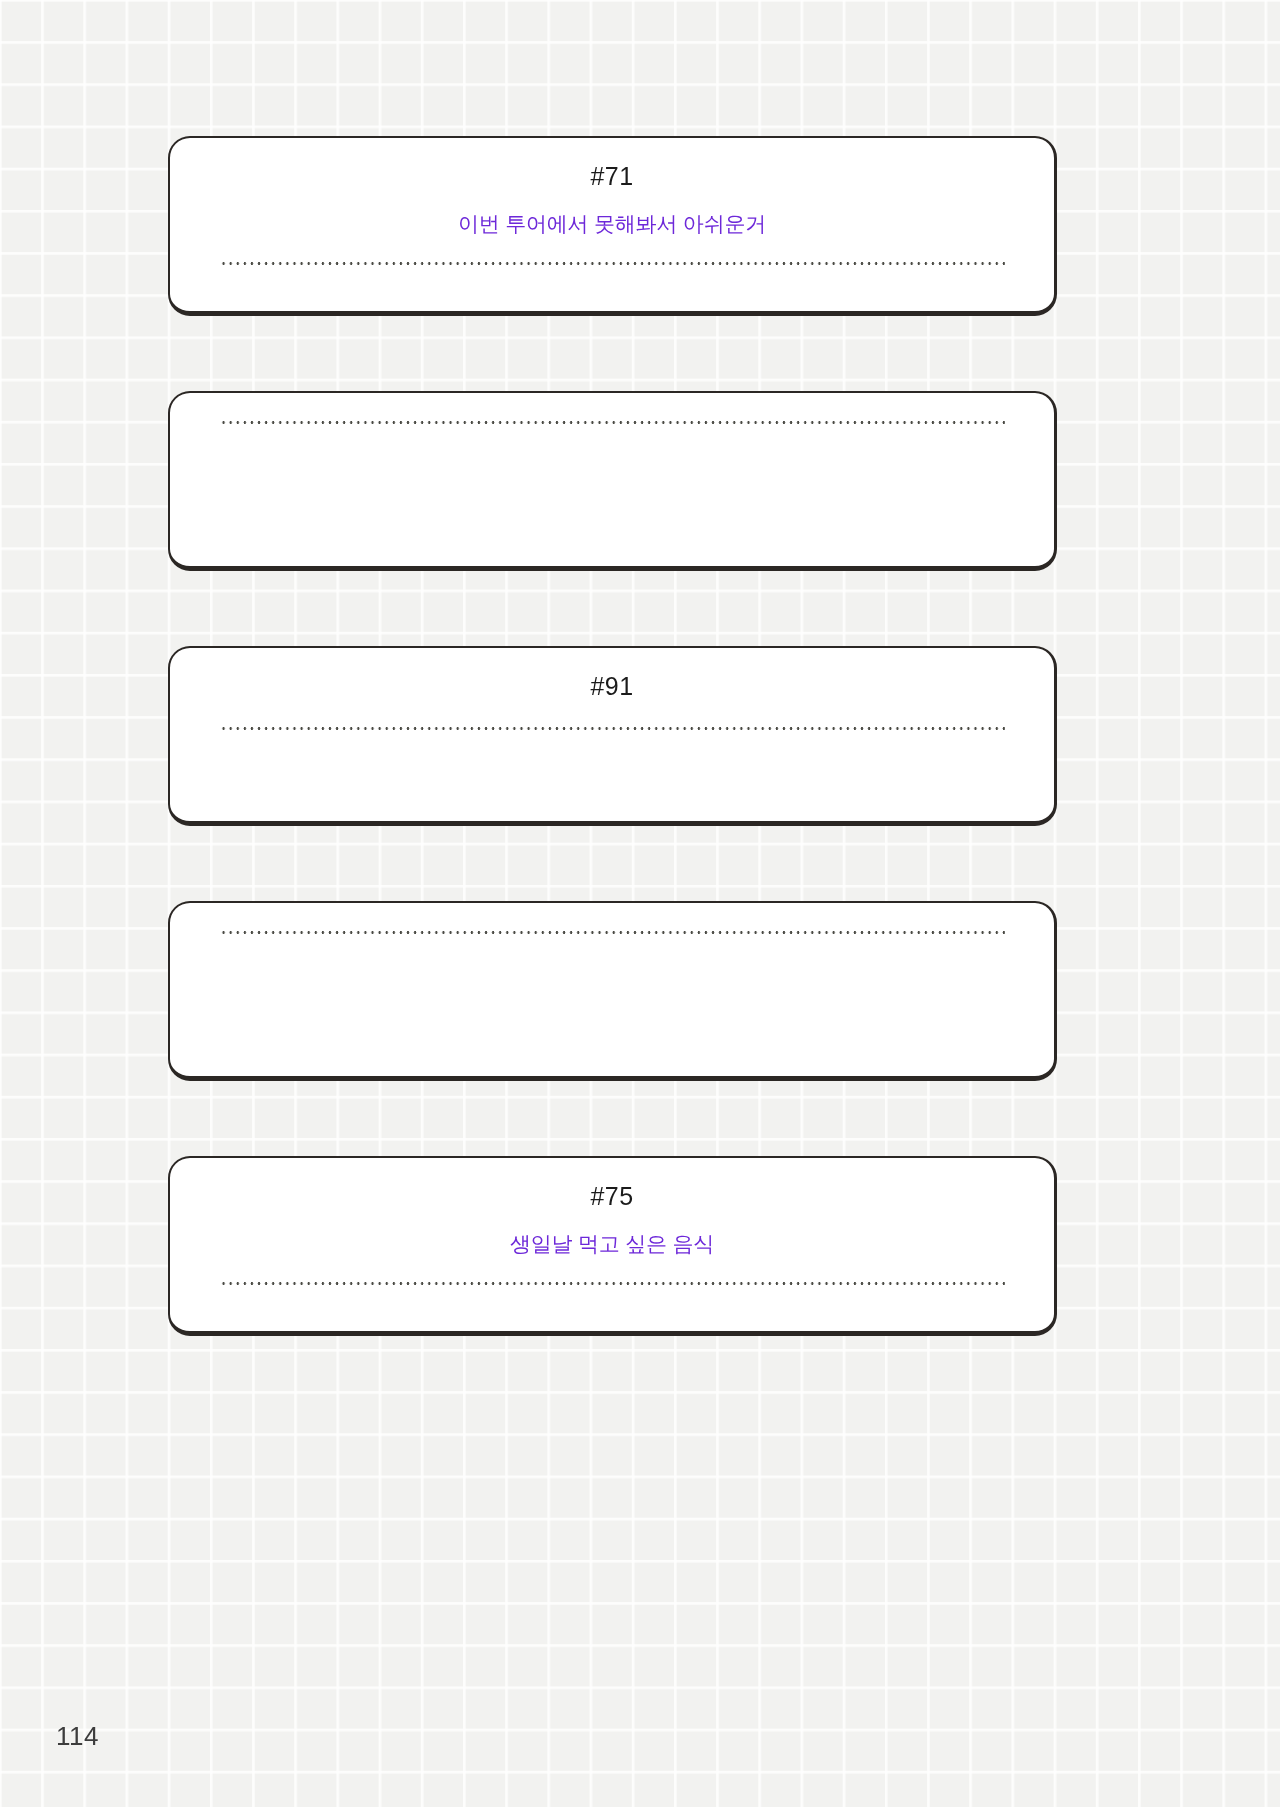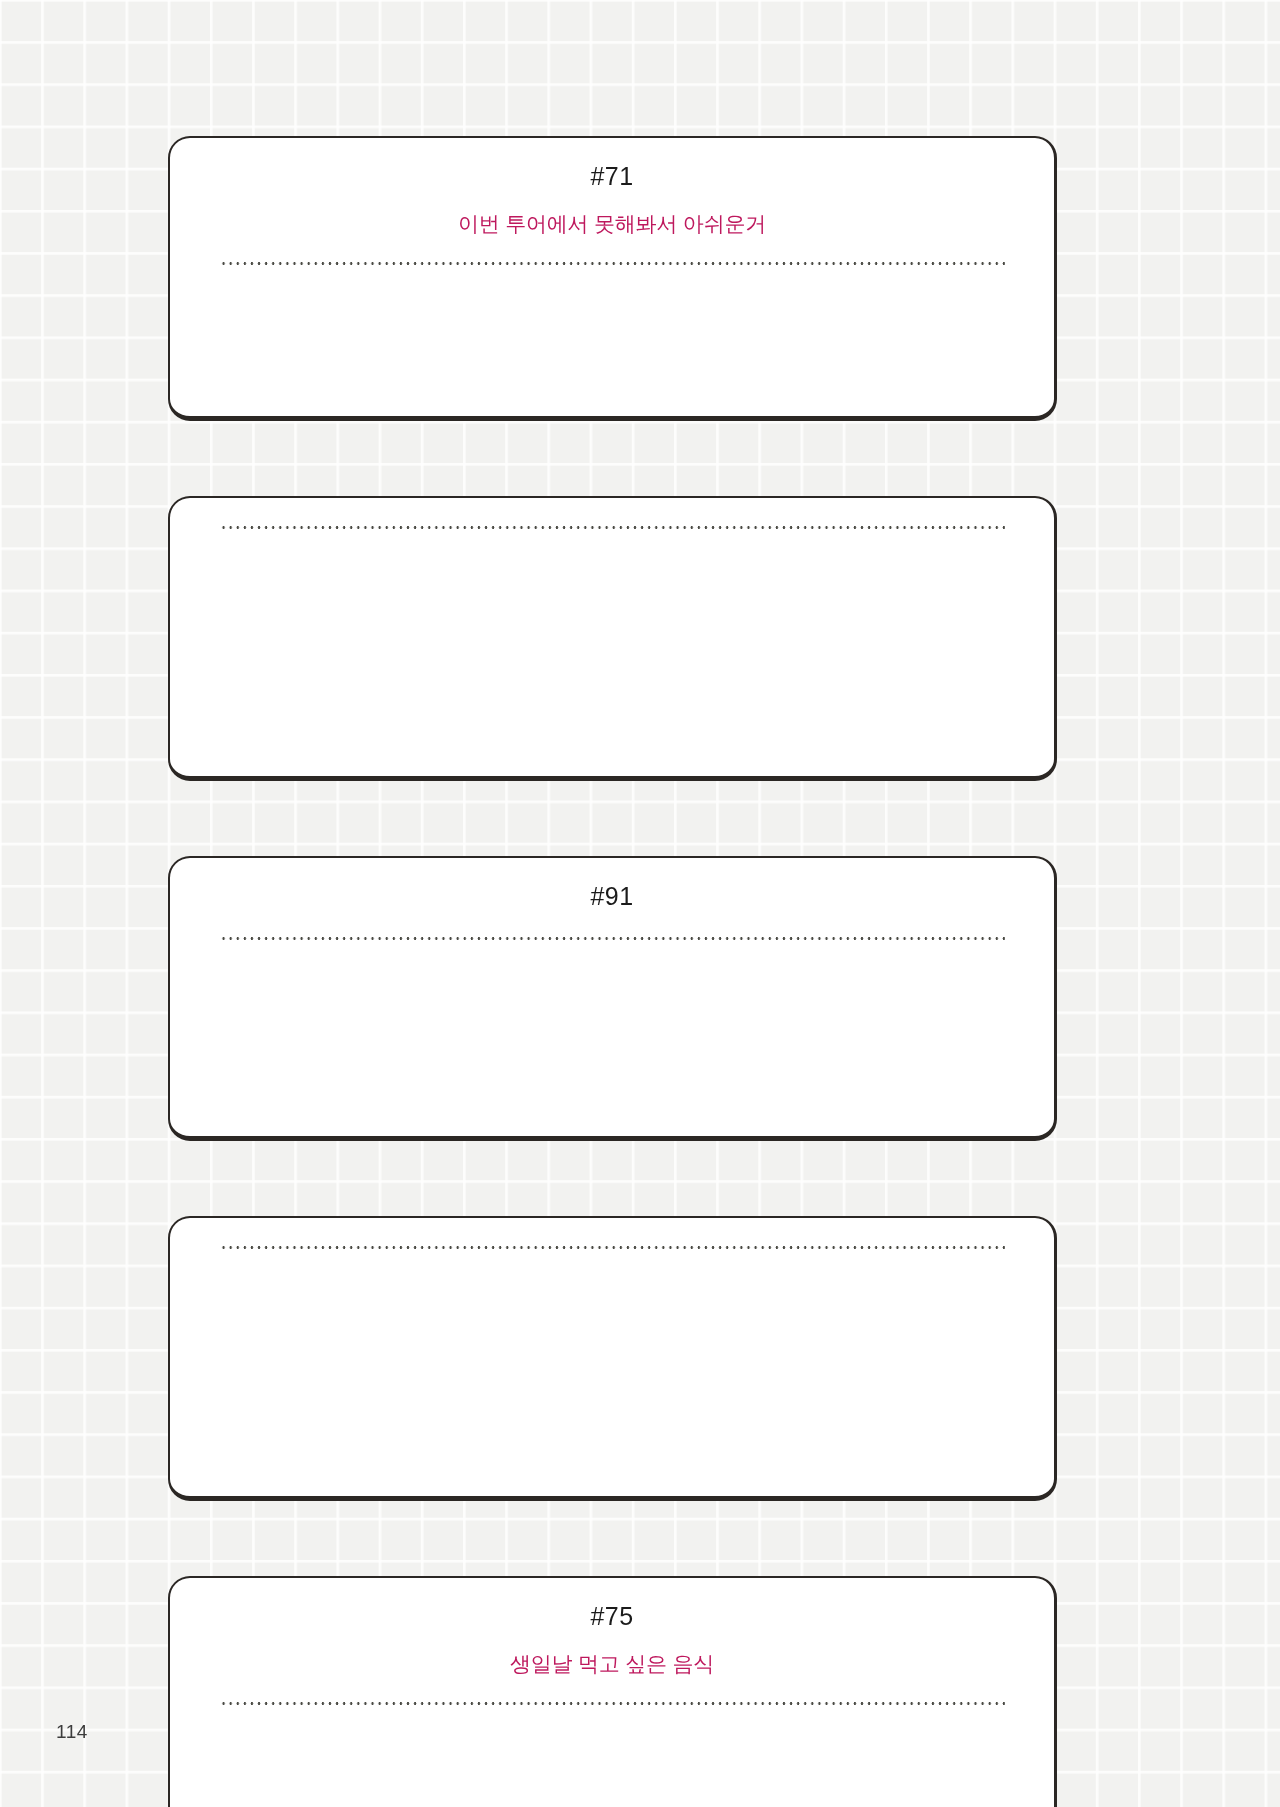--- a/index.html
+++ b/index.html
@@ -48,60 +48,60 @@
   }
 
   .card {
     position: relative;
     box-sizing: border-box;
     background: #ffffff;
     border: 2px solid #2b2724;
     border-bottom-width: 5px;
     border-right-width: 3px;
     border-radius: 22px;
-    height: 285px;
+    height: 180px;
     margin-bottom: 75px;
     overflow: hidden;
   }
 
   .card-number {
     text-align: center;
     margin-top: 26px;
     font-size: 25px;
     font-weight: 400;
     color: #1b1b1b;
     letter-spacing: 0.5px;
     line-height: 1;
   }
 
   .card-prompt {
     text-align: center;
     margin-top: 24px;
     font-size: 21px;
     font-weight: 500;
-    color: #be185d;
+    color: #6d28d9;
     line-height: 1;
     letter-spacing: -0.2px;
   }
 
   .card-line {
     margin: 28px auto 0 auto;
     width: 785px;
     height: 3px;
     background-image: radial-gradient(circle, #4a4a44 1.2px, transparent 1.4px);
     background-size: 7.1px 3px;
     background-repeat: repeat-x;
     background-position: 0 center;
   }
 
   .page-number {
     position: absolute;
     left: 56px;
     top: 1721px;
-    font-size: 19px;
+    font-size: 26px;
     color: #3c3c3c;
     letter-spacing: 0.5px;
     z-index: 2;
   }
 </style>
 </head>
 <body>
 
 <div class="grid-overlay"></div>
 

